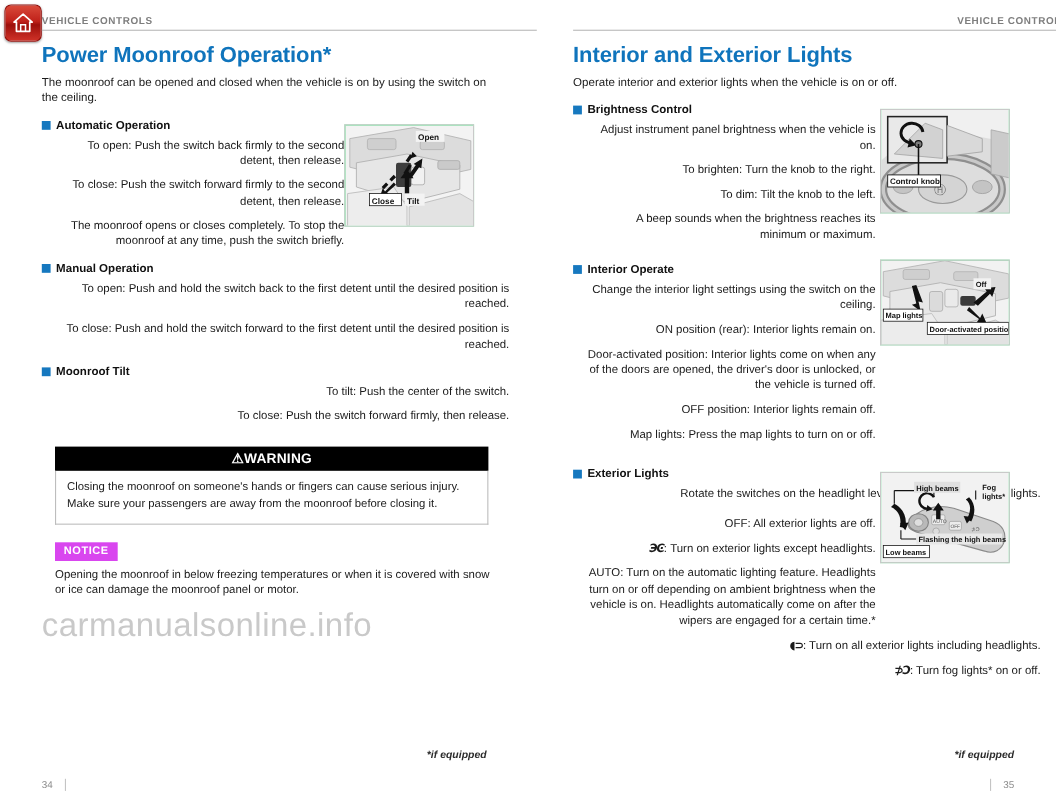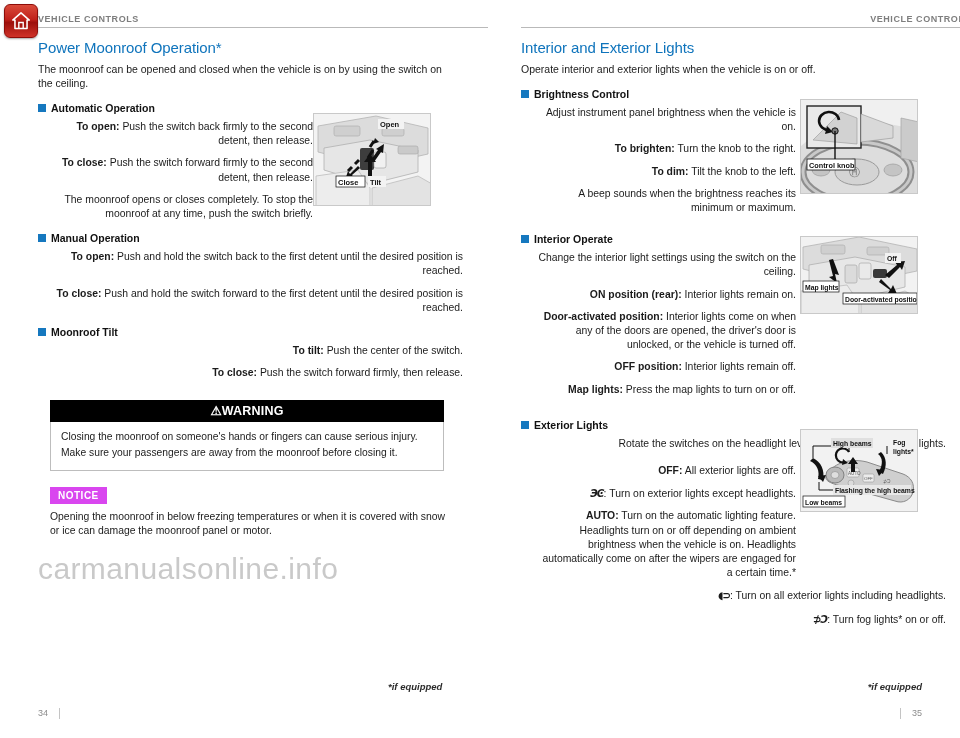--- a/index.html
+++ b/index.html
@@ -39,21 +39,21 @@
     padding-bottom: 3px;
   }
   .header-row.right { justify-content: flex-end; }
   .header-label {
     font-size: 9px; font-weight: bold; letter-spacing: .55px;
     color: #7e7e7e; text-transform: uppercase;
   }
 
   .section-title {
     color: #0f74bc;
-    font-size: 15px; font-weight: normal;
+    font-size: 20px; font-weight: bold;
     margin-top: 11px; margin-bottom: 6px;
     letter-spacing: -.1px;
   }
 
   .intro {
     font-size: 10.5px; color: #1b1b1b; line-height: 14px;
     margin-bottom: 12px; max-width: 412px;
   }
 
   .sub-head {
@@ -66,21 +66,21 @@
     display: inline-block;
   }
 
   .indent { margin-left: 13px; }
 
   .para {
     font-size: 10.4px; color: #1b1b1b; line-height: 14.2px;
     margin-bottom: 8px;
     text-align: right;
   }
-  .para b { font-weight: bold; }
+  .para b { font-weight: normal; }
   .para .sym {
     font-family: "DejaVu Sans", sans-serif;
     font-weight: bold; letter-spacing: -1px; font-style: italic;
   }
 
   
   .txtwrap { max-width: 262px; }
   .txtfull { max-width: 412px; }
 
   

